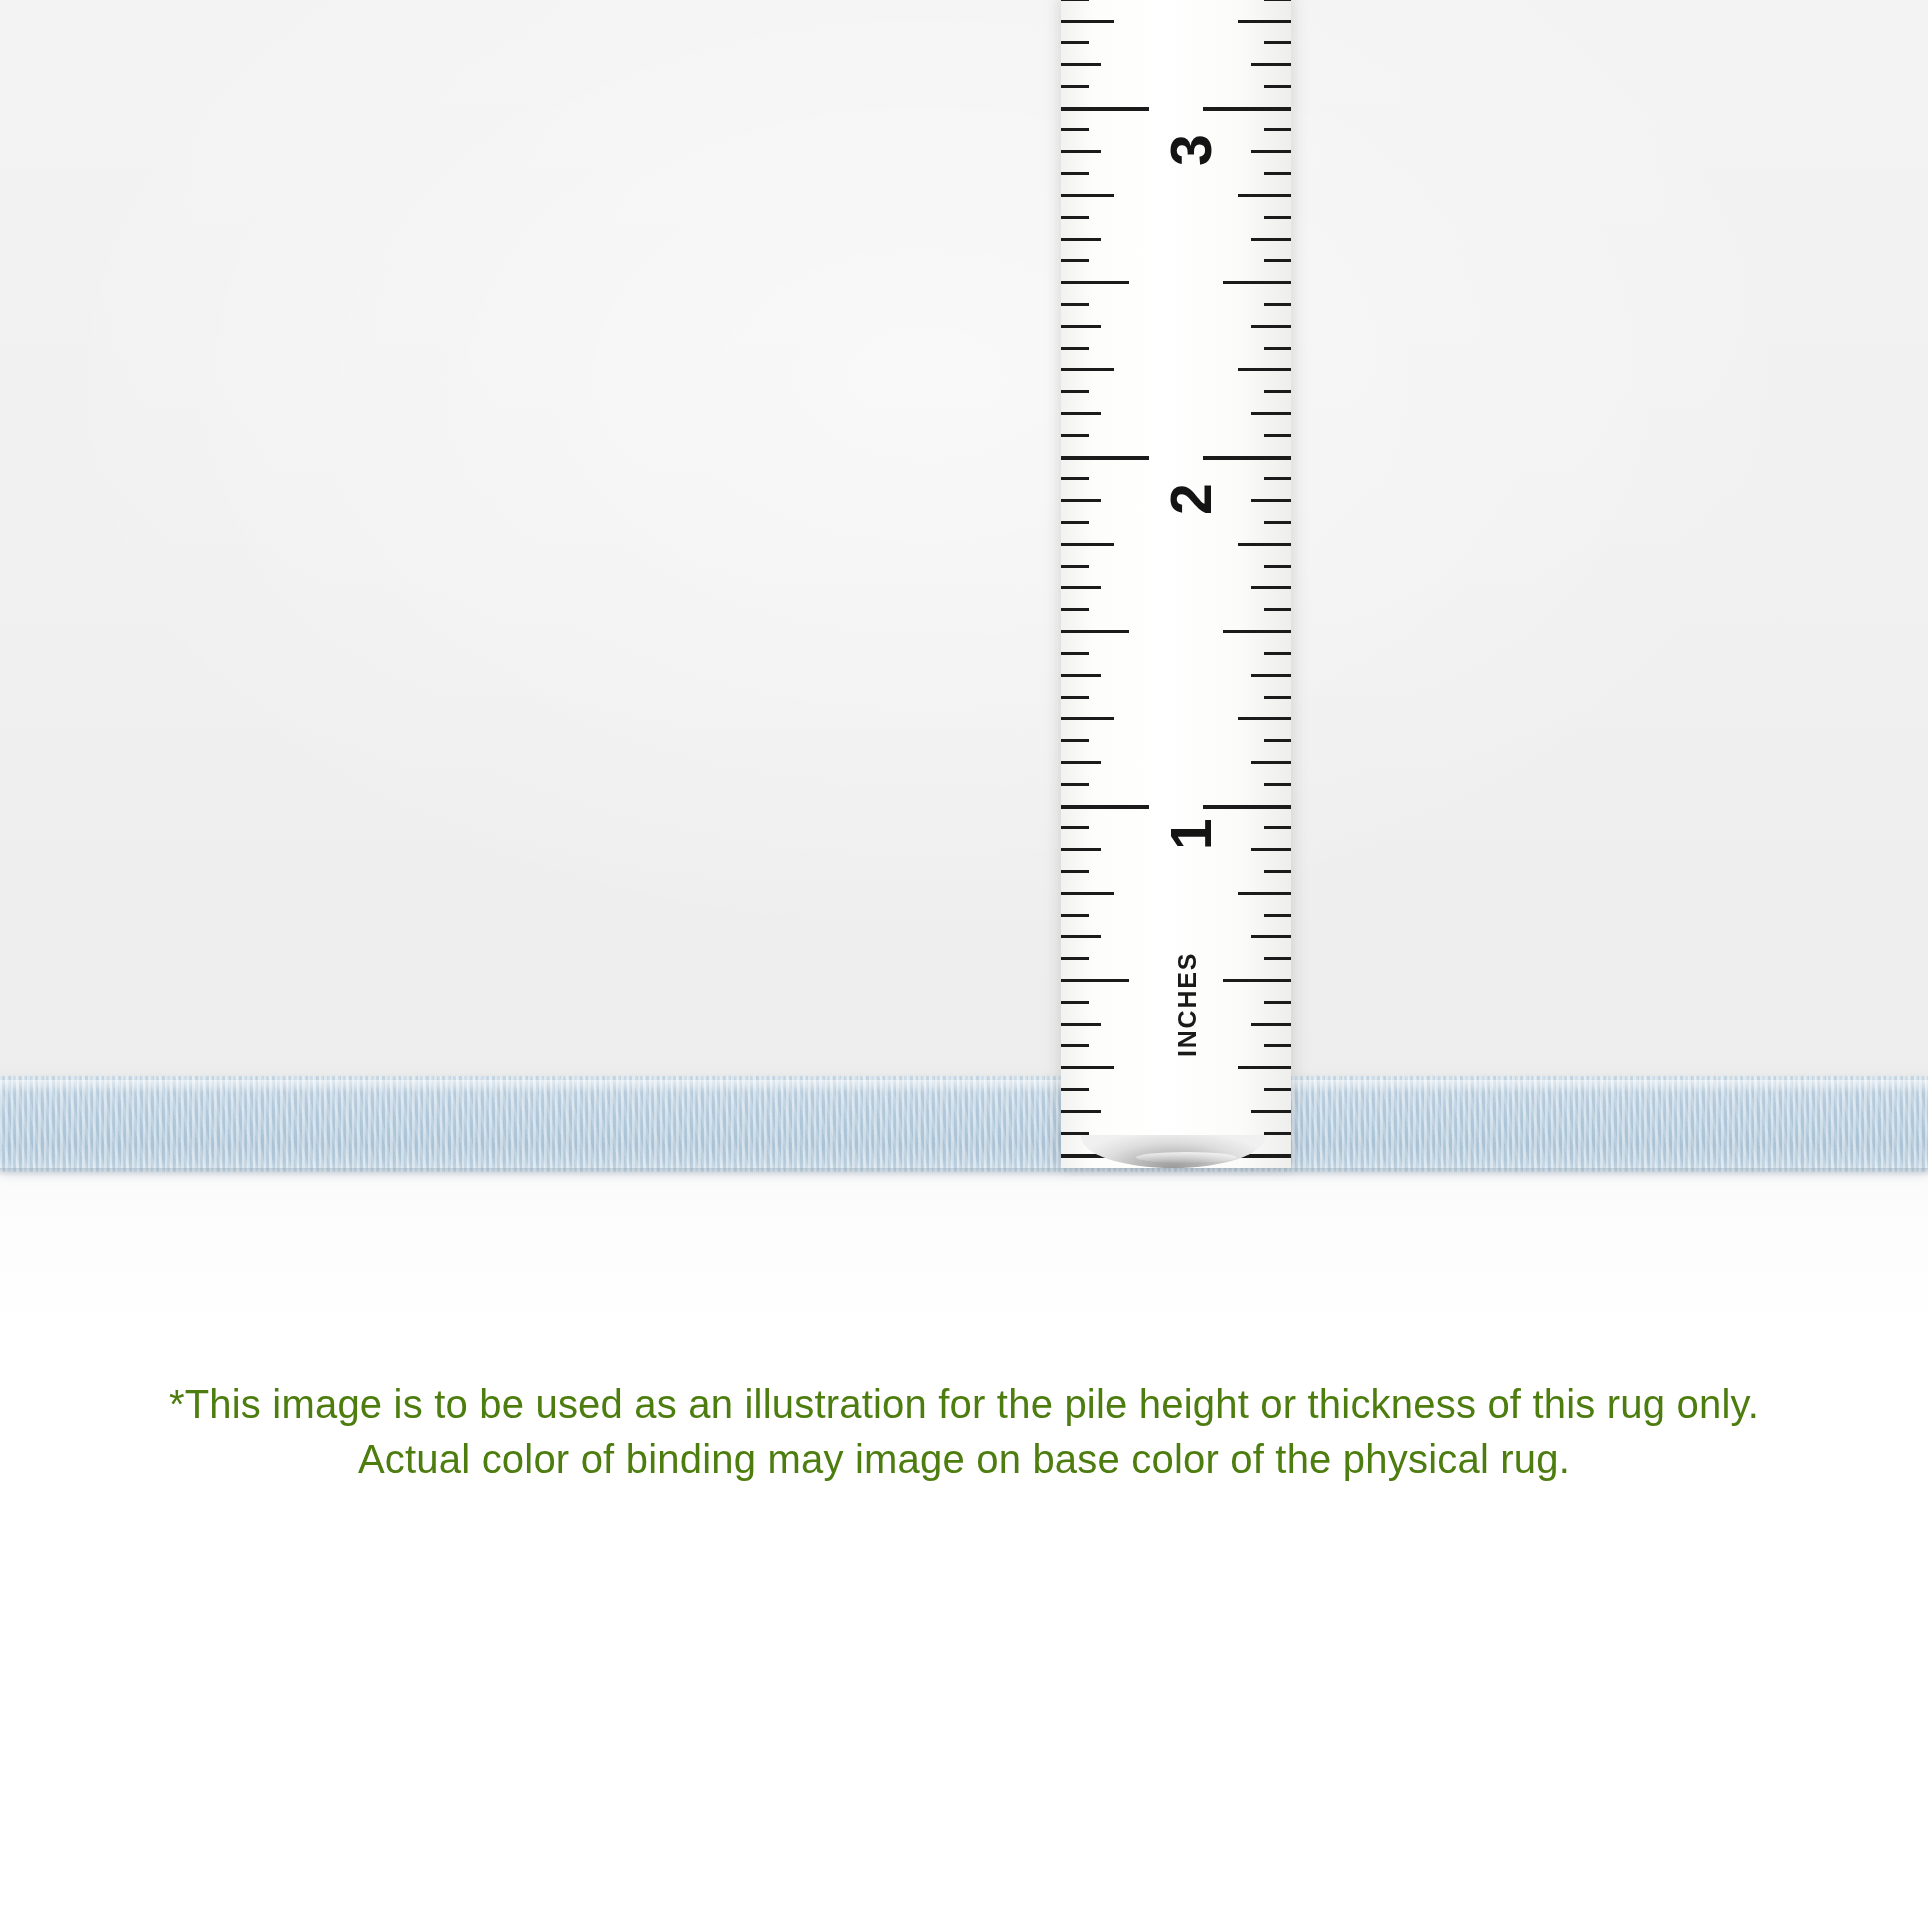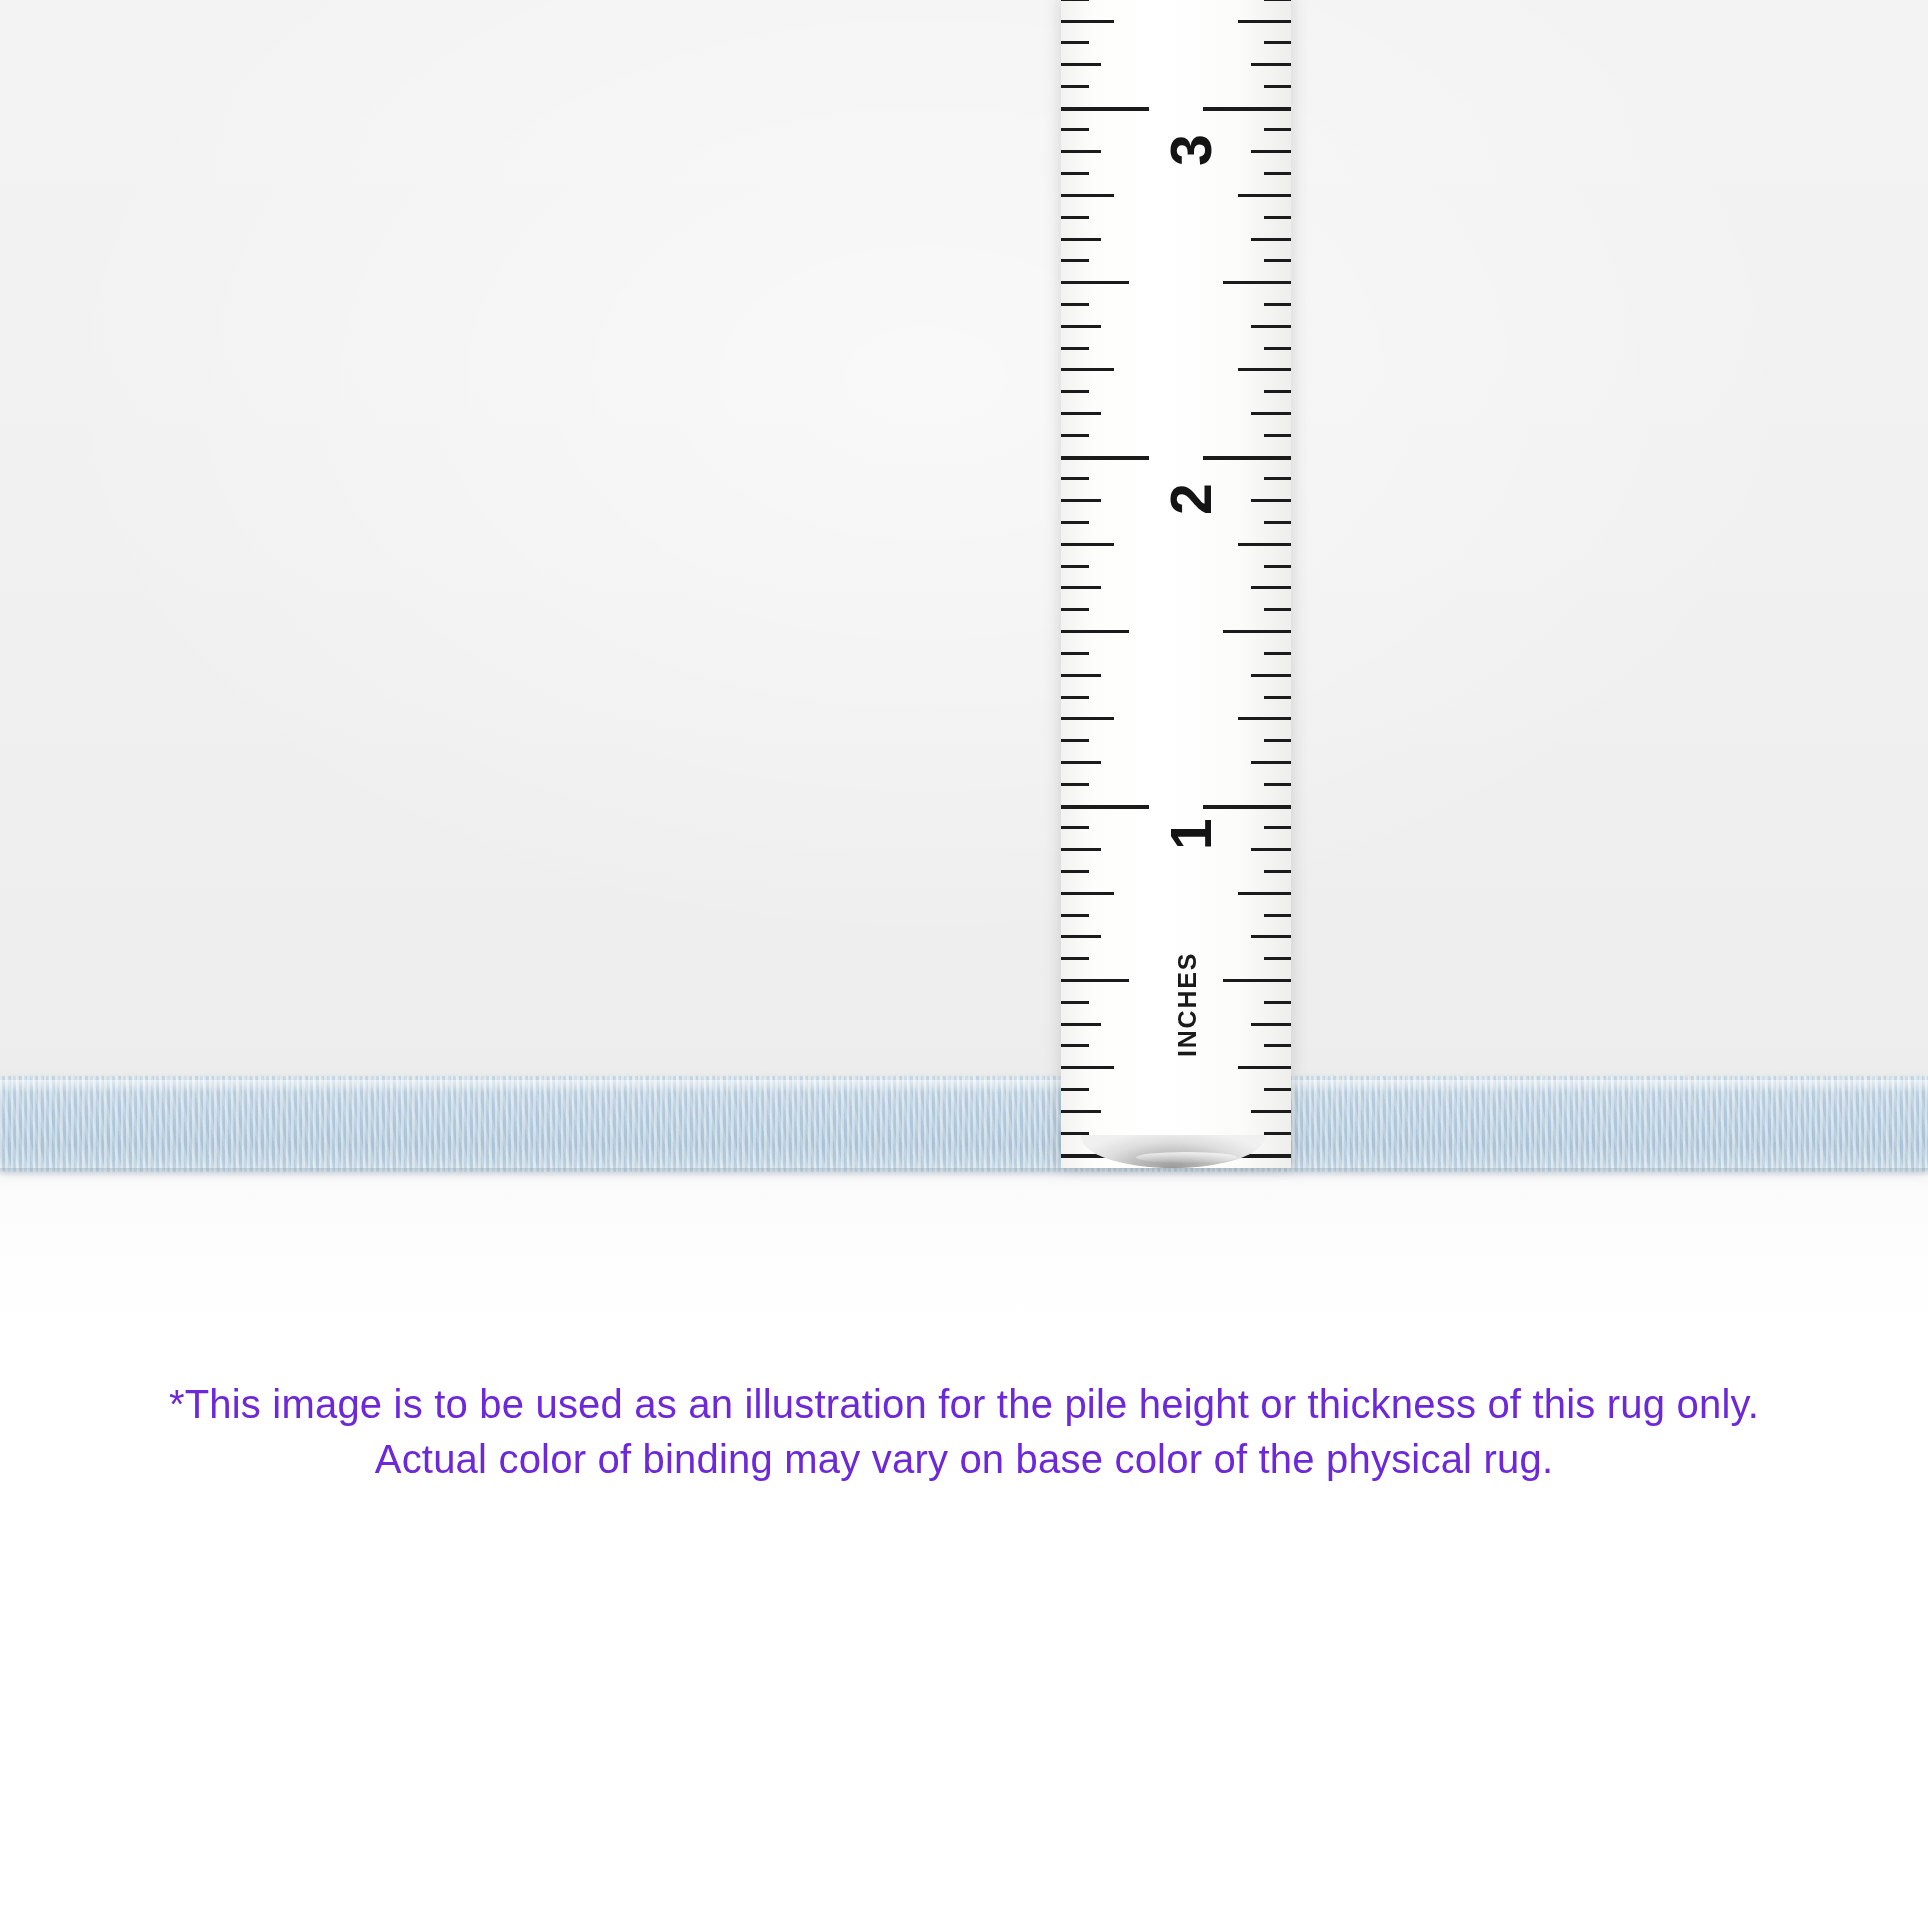--- a/index.html
+++ b/index.html
@@ -173,21 +173,21 @@
     border-radius: 50%;
   }
 
   
   .caption {
     position: absolute;
     left: 0;
     top: 1377px;
     width: 1928px;
     text-align: center;
-    color: #6d28d9;
+    color: #4d7c0f;
     font-family: "Liberation Sans", sans-serif;
     font-size: 40px;
     line-height: 1.38;
     letter-spacing: 0.2px;
   }
   .caption .line { display: block; }
 </style>
 </head>
 <body>
 
@@ -320,17 +320,17 @@
 
     <div class="ruler-inches-label" style="top: 1061px;">INCHES</div>
 
     <div class="ruler-tip">
       <div class="ruler-tip-shine"></div>
     </div>
   </div>
 
   <div class="caption">
     <span class="line">*This image is to be used as an illustration for the pile height or thickness of this rug only.</span>
-    <span class="line">Actual color of binding may vary on base color of the physical rug.</span>
+    <span class="line">Actual color of binding may image on base color of the physical rug.</span>
   </div>
 
 </div>
 
 
 </body></html>

